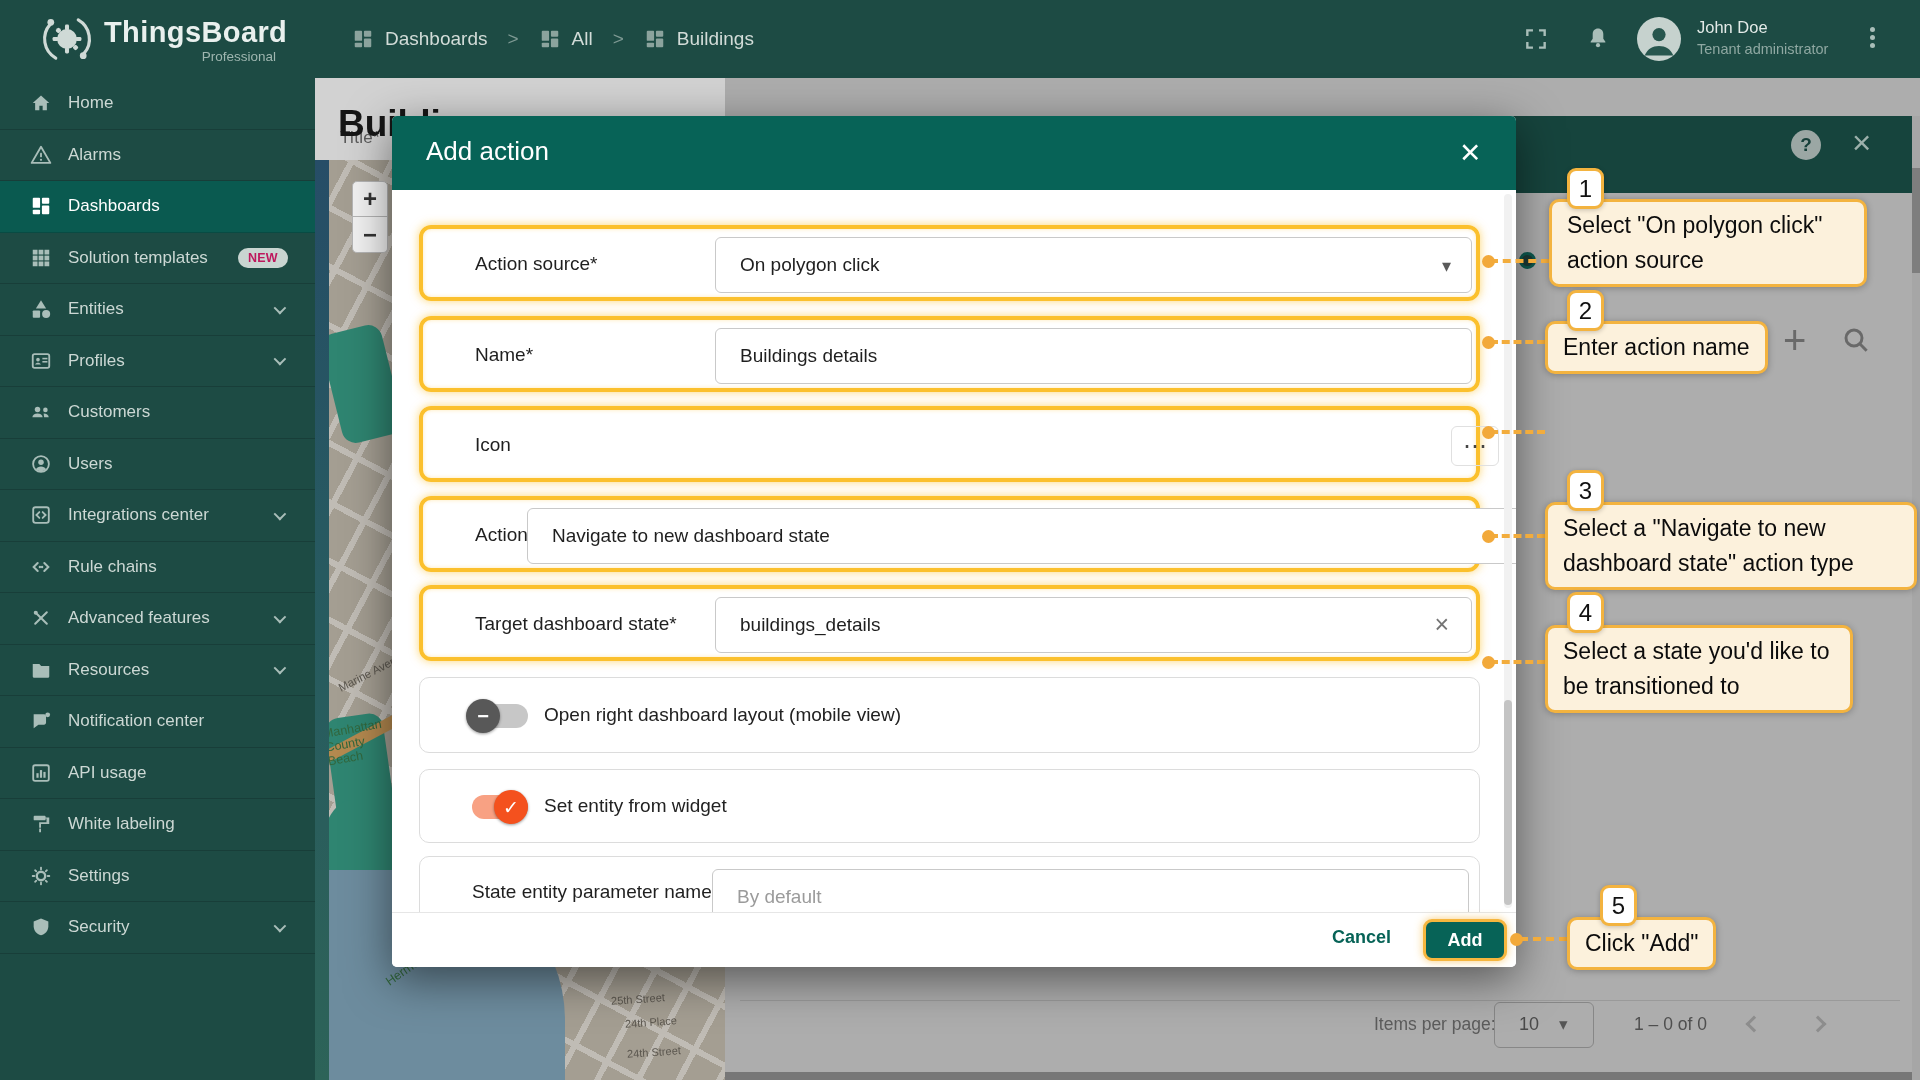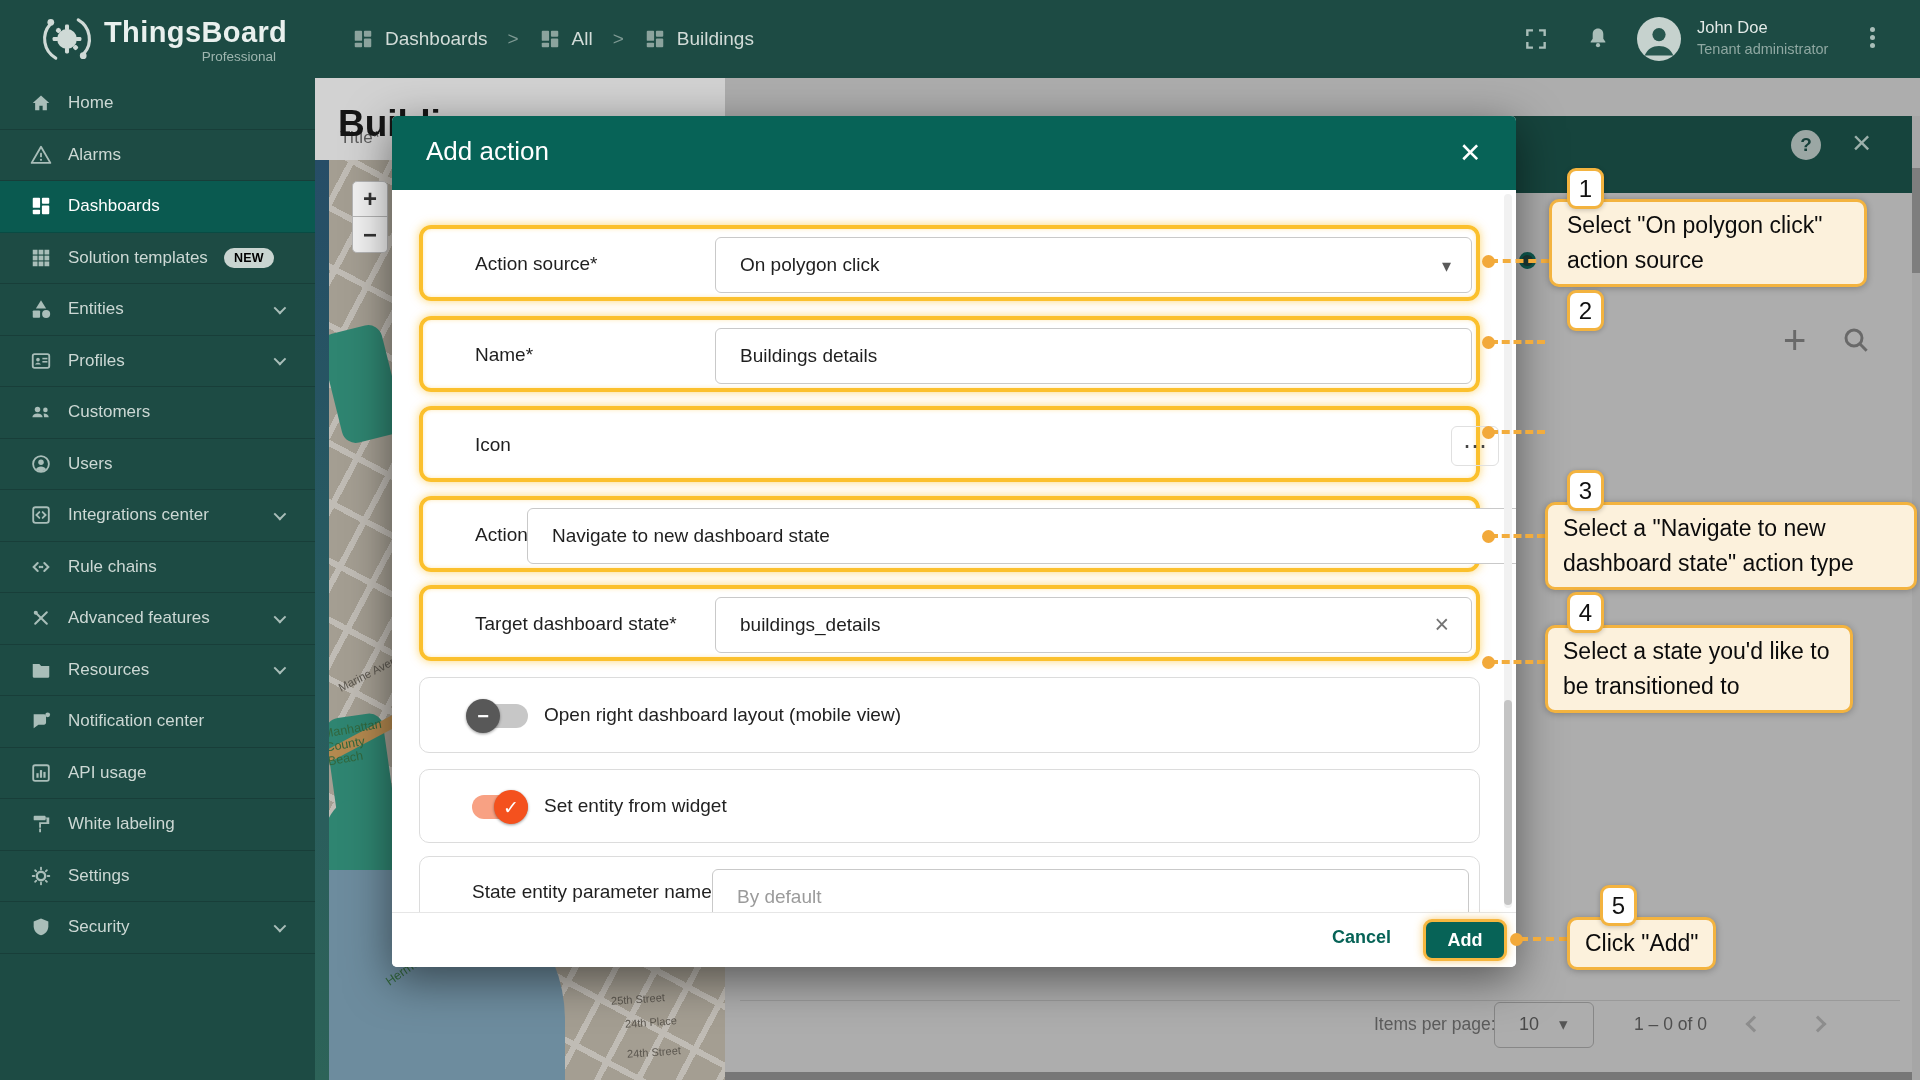--- a/index.html
+++ b/index.html
@@ -25,21 +25,21 @@
 
   
   .nav{position:absolute;left:0;top:78px;width:315px;height:1002px;background:#1d4b44;z-index:9;}
   .nav-item{height:51.5px;display:flex;align-items:center;padding-left:30px;gap:16px;border-bottom:1px solid rgba(0,0,0,.16);cursor:pointer;position:relative;}
   .nav-item .nic{width:22px;height:22px;color:#a9beb9;flex:0 0 22px;}
   .nav-item .nlab{font-size:17px;color:#ccd8d4;white-space:nowrap;}
   .nav-item.active{background:#0a5a50;}
   .nav-item.active .nlab{color:#fff;}
   .nav-item.active .nic{color:#fff;}
   .chev{margin-left:auto;margin-right:32px;width:9px;height:9px;border-right:2px solid #a9beb9;border-bottom:2px solid #a9beb9;transform:rotate(45deg) translateY(-2px);}
-  .newbadge{background:#c9d5d1;color:#000000;font-size:12.5px;font-weight:bold;padding:3px 10px;border-radius:10px;letter-spacing:.3px;}
+  .newbadge{margin-left:14px;background:#c9d5d1;color:#be185d;font-size:12.5px;font-weight:bold;padding:3px 10px;border-radius:10px;letter-spacing:.3px;}
 
   
   .rightbg{position:absolute;left:725px;top:78px;width:1195px;height:1002px;background:#adadad;z-index:1;}
   .band{position:absolute;left:737px;top:116px;width:1183px;height:77px;background:#16443d;border-radius:6px 6px 0 0;z-index:2;}
   .help-circle{position:absolute;left:1791px;top:130px;width:30px;height:30px;border-radius:50%;background:#9ba7a4;color:#163f39;font-weight:bold;font-size:19px;display:flex;align-items:center;justify-content:center;z-index:3;}
   .band-close{position:absolute;left:1852px;top:124px;font-size:33px;color:#9cb0ab;z-index:3;}
   .plus-ic{position:absolute;left:1783px;top:318px;font-size:40px;color:#696969;z-index:2;}
   .search-ic{position:absolute;left:1840px;top:324px;width:32px;height:32px;color:#696969;z-index:2;}
   .eye-ring{position:absolute;left:1519px;top:252px;width:17px;height:17px;border-radius:50%;border:3px solid #0d5a50;background:#1c3a35;z-index:2;}
   .pg-divider{position:absolute;left:740px;top:1000px;width:1160px;height:1px;background:#9a9a9a;z-index:2;}
@@ -468,20 +468,21 @@
   </div>
 
   <div class="cline" style="left:1490px;top:259px;width:59px;"></div>
   <div class="cdot" style="left:1482px;top:255px;"></div>
   <div class="cbadge" style="left:1567px;top:168px;">1</div>
   <div class="cbox" style="left:1549px;top:199px;width:318px;">Select "On polygon click" action source</div>
 
   <div class="cline" style="left:1490px;top:340px;width:55px;"></div>
   <div class="cdot" style="left:1482px;top:336px;"></div>
   <div class="cbadge" style="left:1567px;top:290px;">2</div>
+  <div class="cbox nowrap" style="left:1545px;top:321px;">Enter action name</div>
 
   <div class="cline" style="left:1490px;top:430px;width:55px;"></div>
   <div class="cdot" style="left:1482px;top:426px;"></div>
 
   <div class="cline" style="left:1490px;top:534px;width:55px;"></div>
   <div class="cdot" style="left:1482px;top:530px;"></div>
   <div class="cbadge" style="left:1567px;top:470px;">3</div>
   <div class="cbox" style="left:1545px;top:502px;width:372px;">Select a "Navigate to new dashboard state" action type</div>
 
   <div class="cline" style="left:1490px;top:660px;width:55px;"></div>

